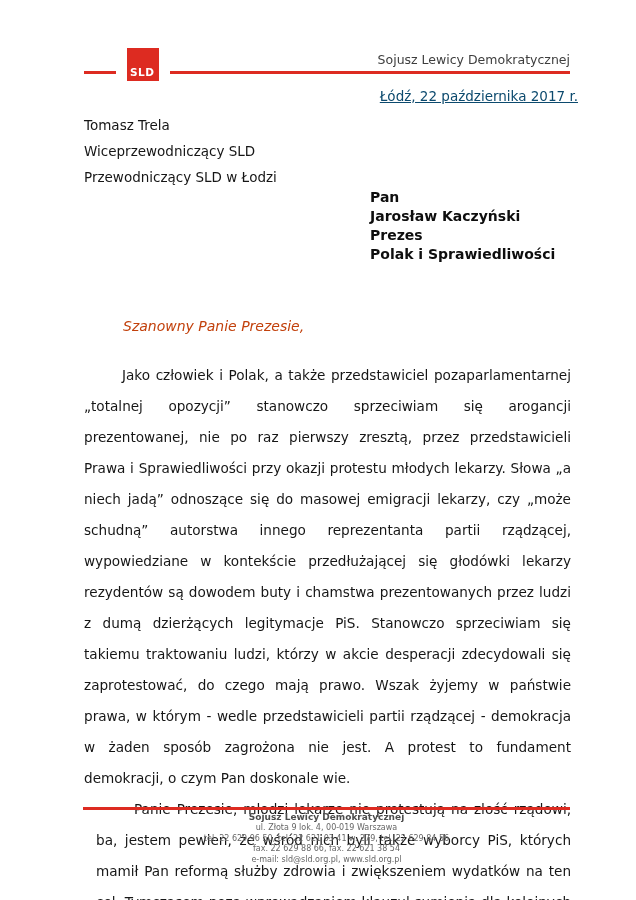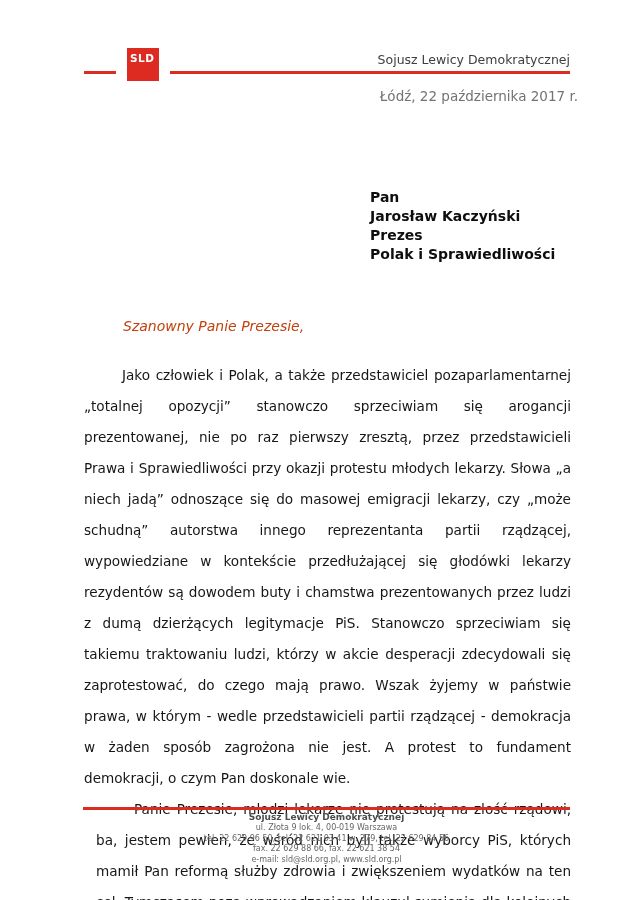--- a/index.html
+++ b/index.html
@@ -27,33 +27,34 @@
     width: 32px; height: 33px;
     background: var(--brand-red, #e2231a);
     display: flex;
     align-items: flex-end;
   }
   .logo span {
     color: #ffffff;
     font-weight: bold;
     font-size: 10.5px;
     letter-spacing: 0.5px;
-    padding: 0 0 17px 3px;
+    padding: 0 0 3px 3px;
   }
   .org-name {
     position: absolute;
     right: 66px; top: 52px;
     font-size: 12.5px;
     color: #3d3d3d;
   }
   .date-line {
     position: absolute;
     right: 58px; top: 88px;
     font-size: 13.5px;
-    color: #737373;
+    color: #0c4a6e;
+    text-decoration: underline;
   }
   
   .sender {
     position: absolute;
     left: 84px; top: 112px;
     font-size: 13.5px;
     line-height: 26px;
     color: #161616;
   }
   .recipient {
@@ -114,20 +115,25 @@
 <div class="page">
 
   <div class="rule rule-left"></div>
   <div class="logo">
     <span>SLD</span>
   </div>
   <div class="rule rule-right"></div>
   <div class="org-name">Sojusz Lewicy Demokratycznej</div>
   <div class="date-line">Łódź, 22 października 2017 r.</div>
 
+  <div class="sender">
+    <div>Tomasz Trela</div>
+    <div>Wiceprzewodniczący SLD</div>
+    <div>Przewodniczący SLD w Łodzi</div>
+  </div>
 
   <div class="recipient">
     <div>Pan</div>
     <div>Jarosław Kaczyński</div>
     <div>Prezes</div>
     <div>Polak i Sprawiedliwości</div>
   </div>
 
   <div class="salutation">Szanowny Panie Prezesie,</div>
 

